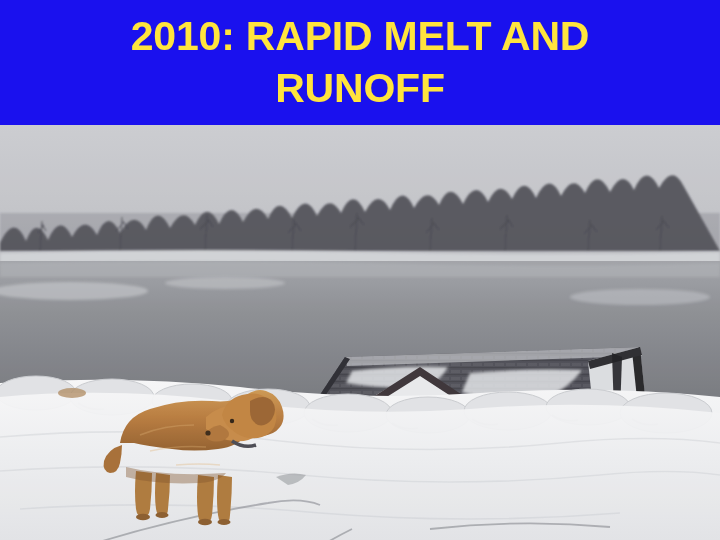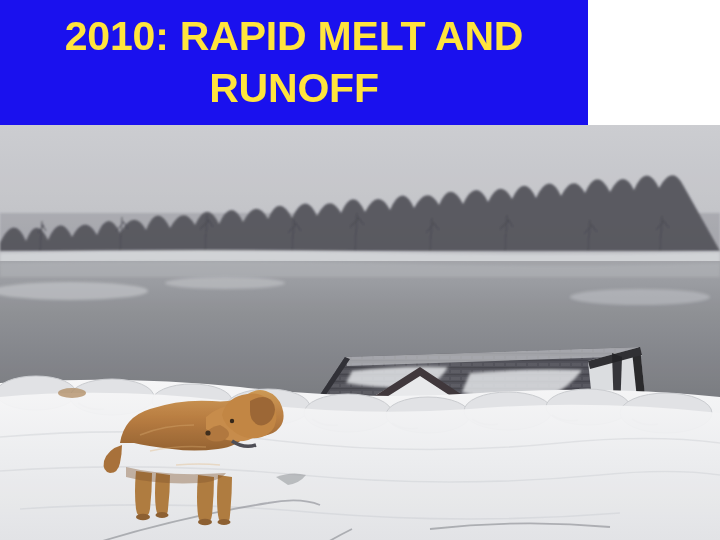--- a/index.html
+++ b/index.html
@@ -15,21 +15,21 @@
     width: 720px;
     height: 540px;
     overflow: hidden;
     background: #ffffff;
   }
 
   
   #title-banner {
     position: absolute;
     left: 0; top: 0;
-    width: 588px;
+    width: 720px;
     height: 125px;
     background: #1a11ee;
     display: flex;
     align-items: center;
     justify-content: center;
     z-index: 40;
   }
   #title-text {
     width: 660px;
     text-align: center;

